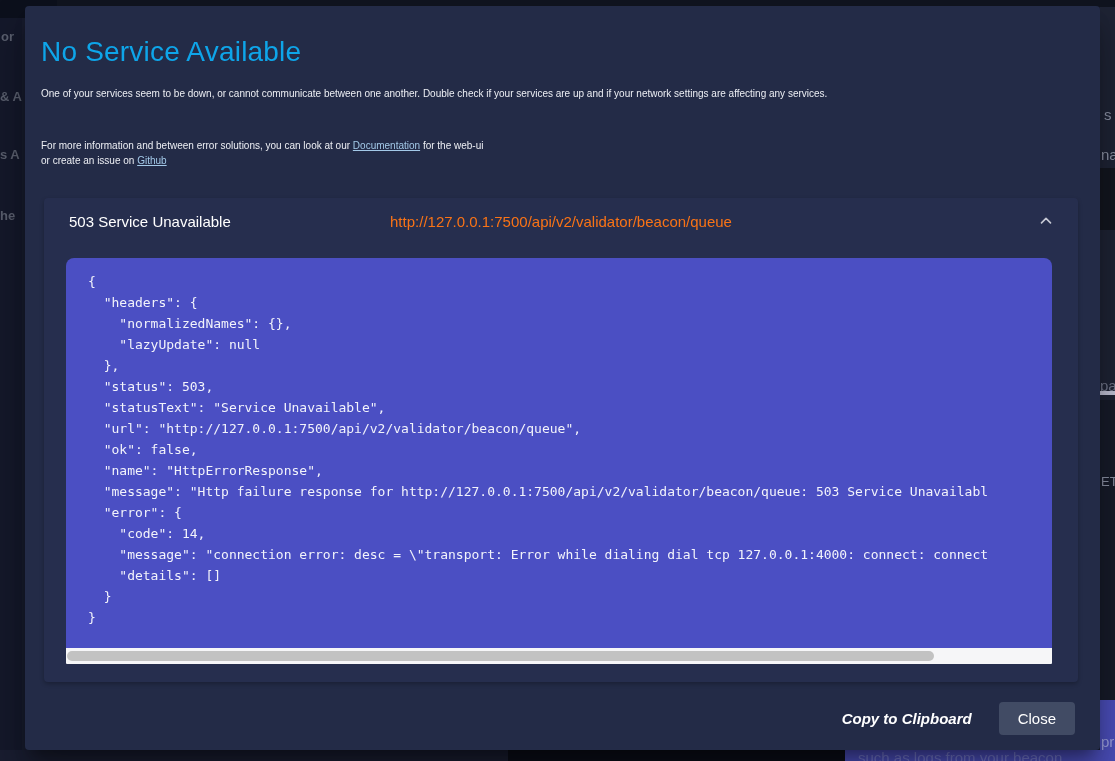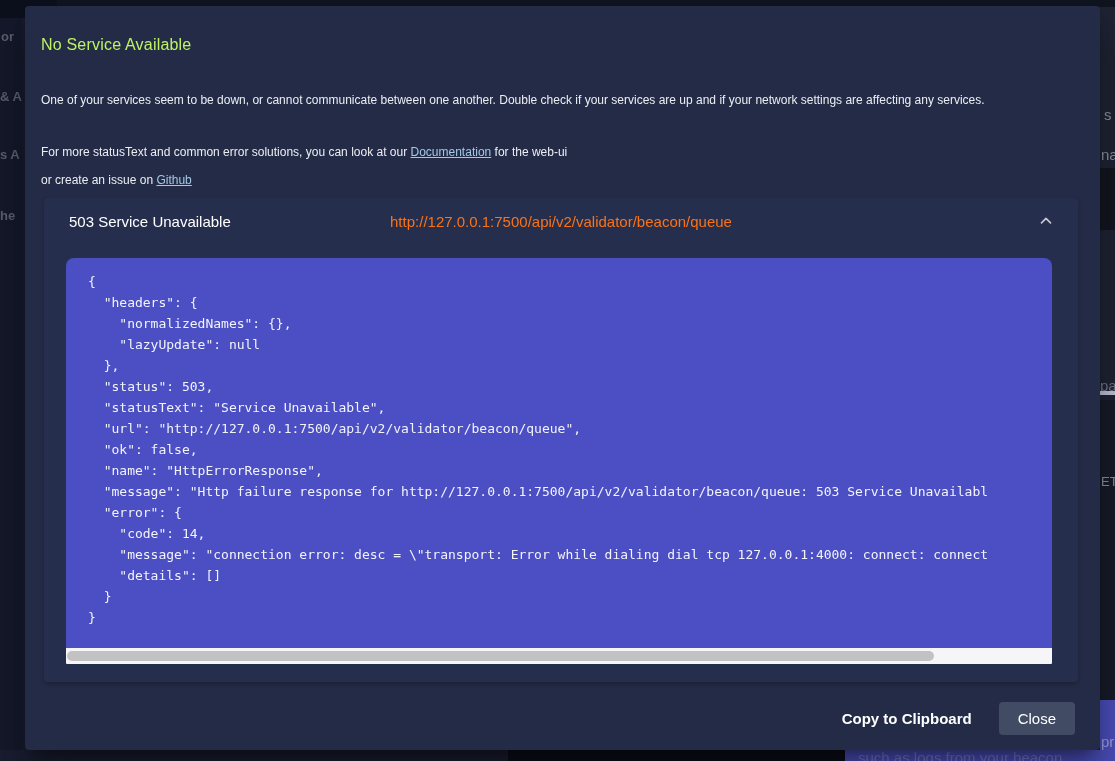--- a/index.html
+++ b/index.html
@@ -28,25 +28,25 @@
   .bd-pr{left:1101px;top:733px;color:#9a9ddb;font-size:15px;}
 
   
   .modal{
     position:absolute;left:25px;top:6px;width:1075px;height:744px;
     background:#232b47;border-radius:4px;
     box-shadow:0 11px 15px -7px rgba(0,0,0,.4),0 24px 38px 3px rgba(0,0,0,.28);
     color:#eef0f5;
   }
   .modal-title{
-    position:absolute;left:16px;top:30px;font-size:16px;font-weight:400;color:#bef264;
+    position:absolute;left:16px;top:30px;font-size:28px;font-weight:400;color:#0ea5e9;
     letter-spacing:.2px;
   }
   .modal-p{
-    position:absolute;left:16px;right:38px;font-size:12px;line-height:28px;color:#eceef3;
+    position:absolute;left:16px;right:38px;font-size:10px;line-height:15px;color:#eceef3;
   }
   .p-intro{top:80px;}
   .p-help{top:132px;}
   a.lnk{color:#a3c9e8;text-decoration:underline;cursor:pointer;}
 
   
   .panel{
     position:absolute;left:19px;top:192px;width:1034px;height:484px;
     background:#262e4e;border-radius:4px;
     box-shadow:0 2px 4px rgba(0,0,0,.25);
@@ -78,21 +78,21 @@
   .code-thumb{
     position:absolute;left:1px;top:3px;width:867px;height:10px;border-radius:5px;background:#c2c2c2;cursor:pointer;
   }
 
   
   .footer{
     position:absolute;right:25px;bottom:15px;display:flex;align-items:center;gap:25px;
   }
   .btn-text{
     background:none;border:none;color:#ffffff;font-size:15px;font-weight:700;
-    font-family:"Liberation Sans", sans-serif;cursor:pointer;padding:8px 2px;
+    font-family:"Liberation Sans", sans-serif;cursor:pointer;padding:8px 2px;font-style:italic;
   }
   .btn-close{
     background:#414b64;border:none;color:#ffffff;font-size:15px;font-weight:400;
     font-family:"Liberation Sans", sans-serif;cursor:pointer;
     padding:8px 19px;border-radius:4px;height:33px;
   }
 </style>
 </head>
 <body>
 
@@ -121,21 +121,21 @@
   <span>such as logs from your beacon</span>
 </div>
 
 <div class="modal">
 
   <div class="modal-title">No Service Available</div>
 
   <div class="modal-p p-intro">One of your services seem to be down, or cannot communicate between one another. Double check if your services are up and if your network settings are affecting any services.</div>
 
   <div class="modal-p p-help">
-    <span>For more statusText and common error solutions, you can look at our</span>
+    <span>For more information and between error solutions, you can look at our</span>
     <a class="lnk">Documentation</a>
     <span>for the web-ui</span>
     <br>
     <span>or create an issue on</span>
     <a class="lnk">Github</a>
   </div>
 
   <div class="panel">
     <div class="panel-header">
       <span class="panel-status">503 Service Unavailable</span>

